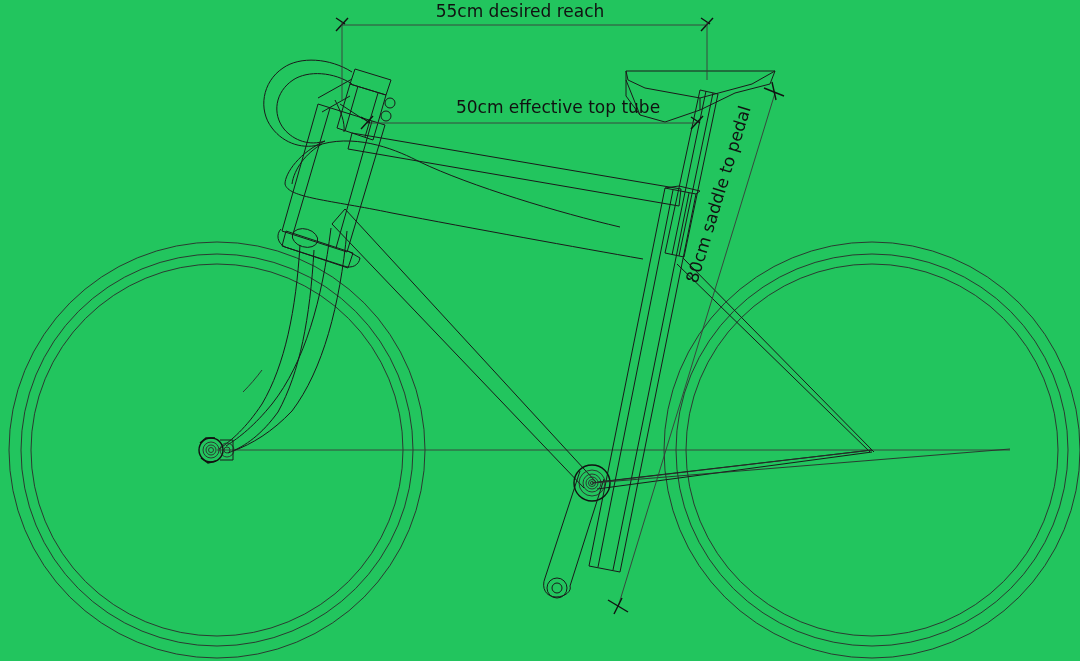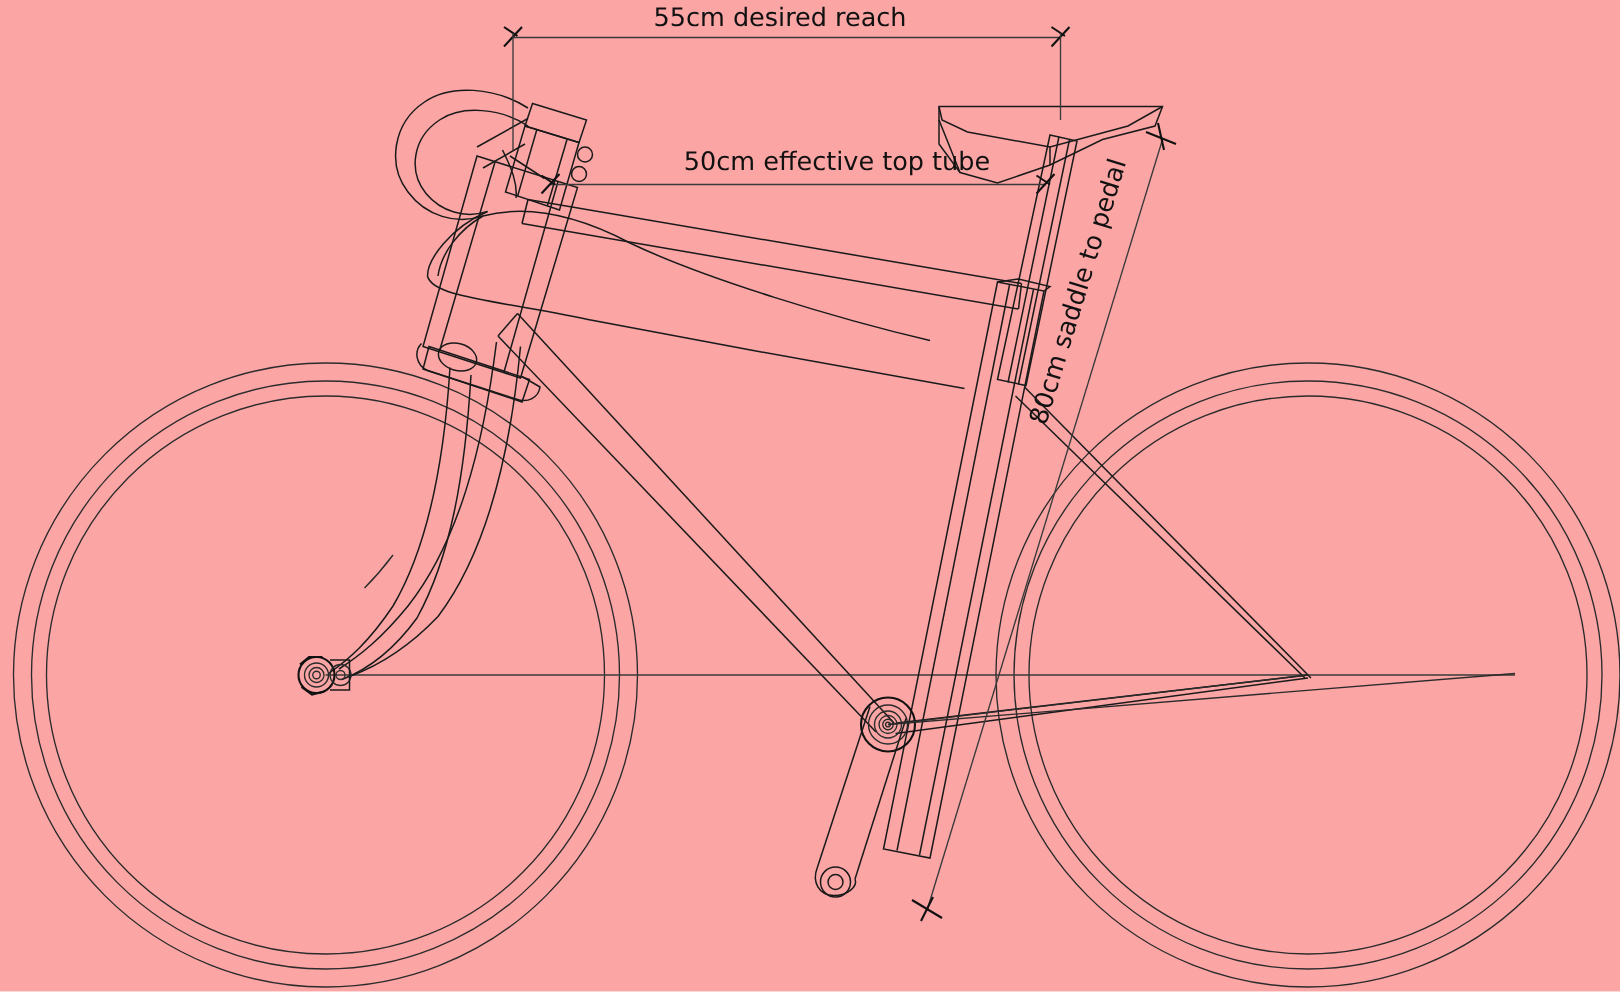--- a/index.html
+++ b/index.html
@@ -4,21 +4,21 @@
 <style>
   html, body {
     margin: 0;
     padding: 0;
     background: #ffffff;
   }
   #page {
     position: relative;
     width: 1080px;
     height: 661px;
-    background: #fca5a5;
+    background: #22c55e;
     overflow: hidden;
     font-family: "DejaVu Sans", "Liberation Sans", sans-serif;
   }
   svg.drawing {
     display: block;
     width: 1080px;
     height: 661px;
   }
   .ln {
     fill: none;

